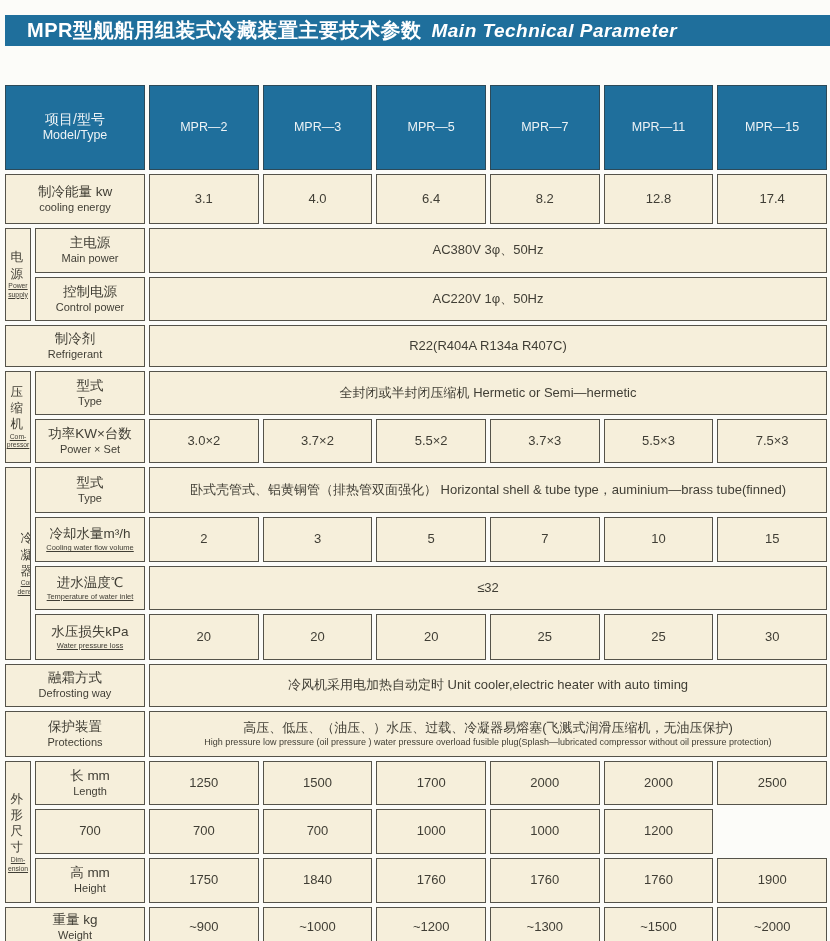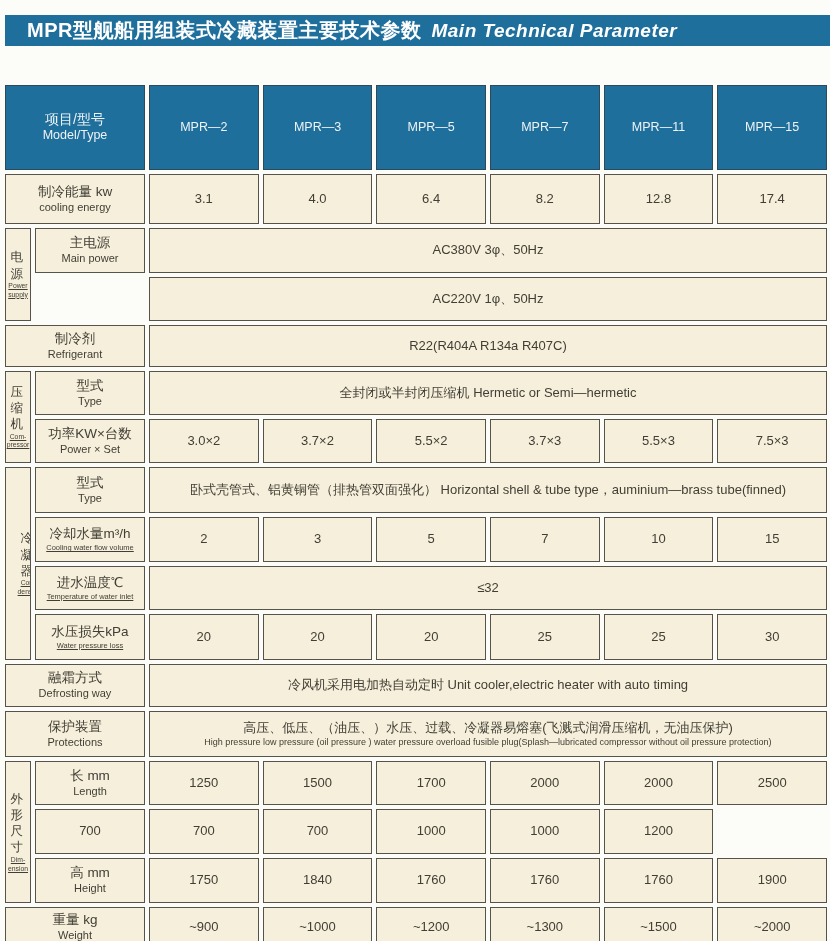--- a/index.html
+++ b/index.html
@@ -115,20 +115,24 @@
   </div>
 
   <div class="cell c2">
     <span class="zh">主电源</span>
     <span class="en">Main power</span>
   </div>
   <div class="cell c3-9">
       <span class="val">AC380V 3φ、50Hz</span>
     </div>
 
+  <div class="cell c2">
+    <span class="zh">控制电源</span>
+    <span class="en">Control power</span>
+  </div>
   <div class="cell c3-9">
       <span class="val">AC220V 1φ、50Hz</span>
     </div>
 
   <div class="cell c1-3">
     <span class="zh">制冷剂</span>
     <span class="en">Refrigerant</span>
   </div>
   <div class="cell c3-9">
       <span class="val">R22(R404A R134a R407C)</span>

